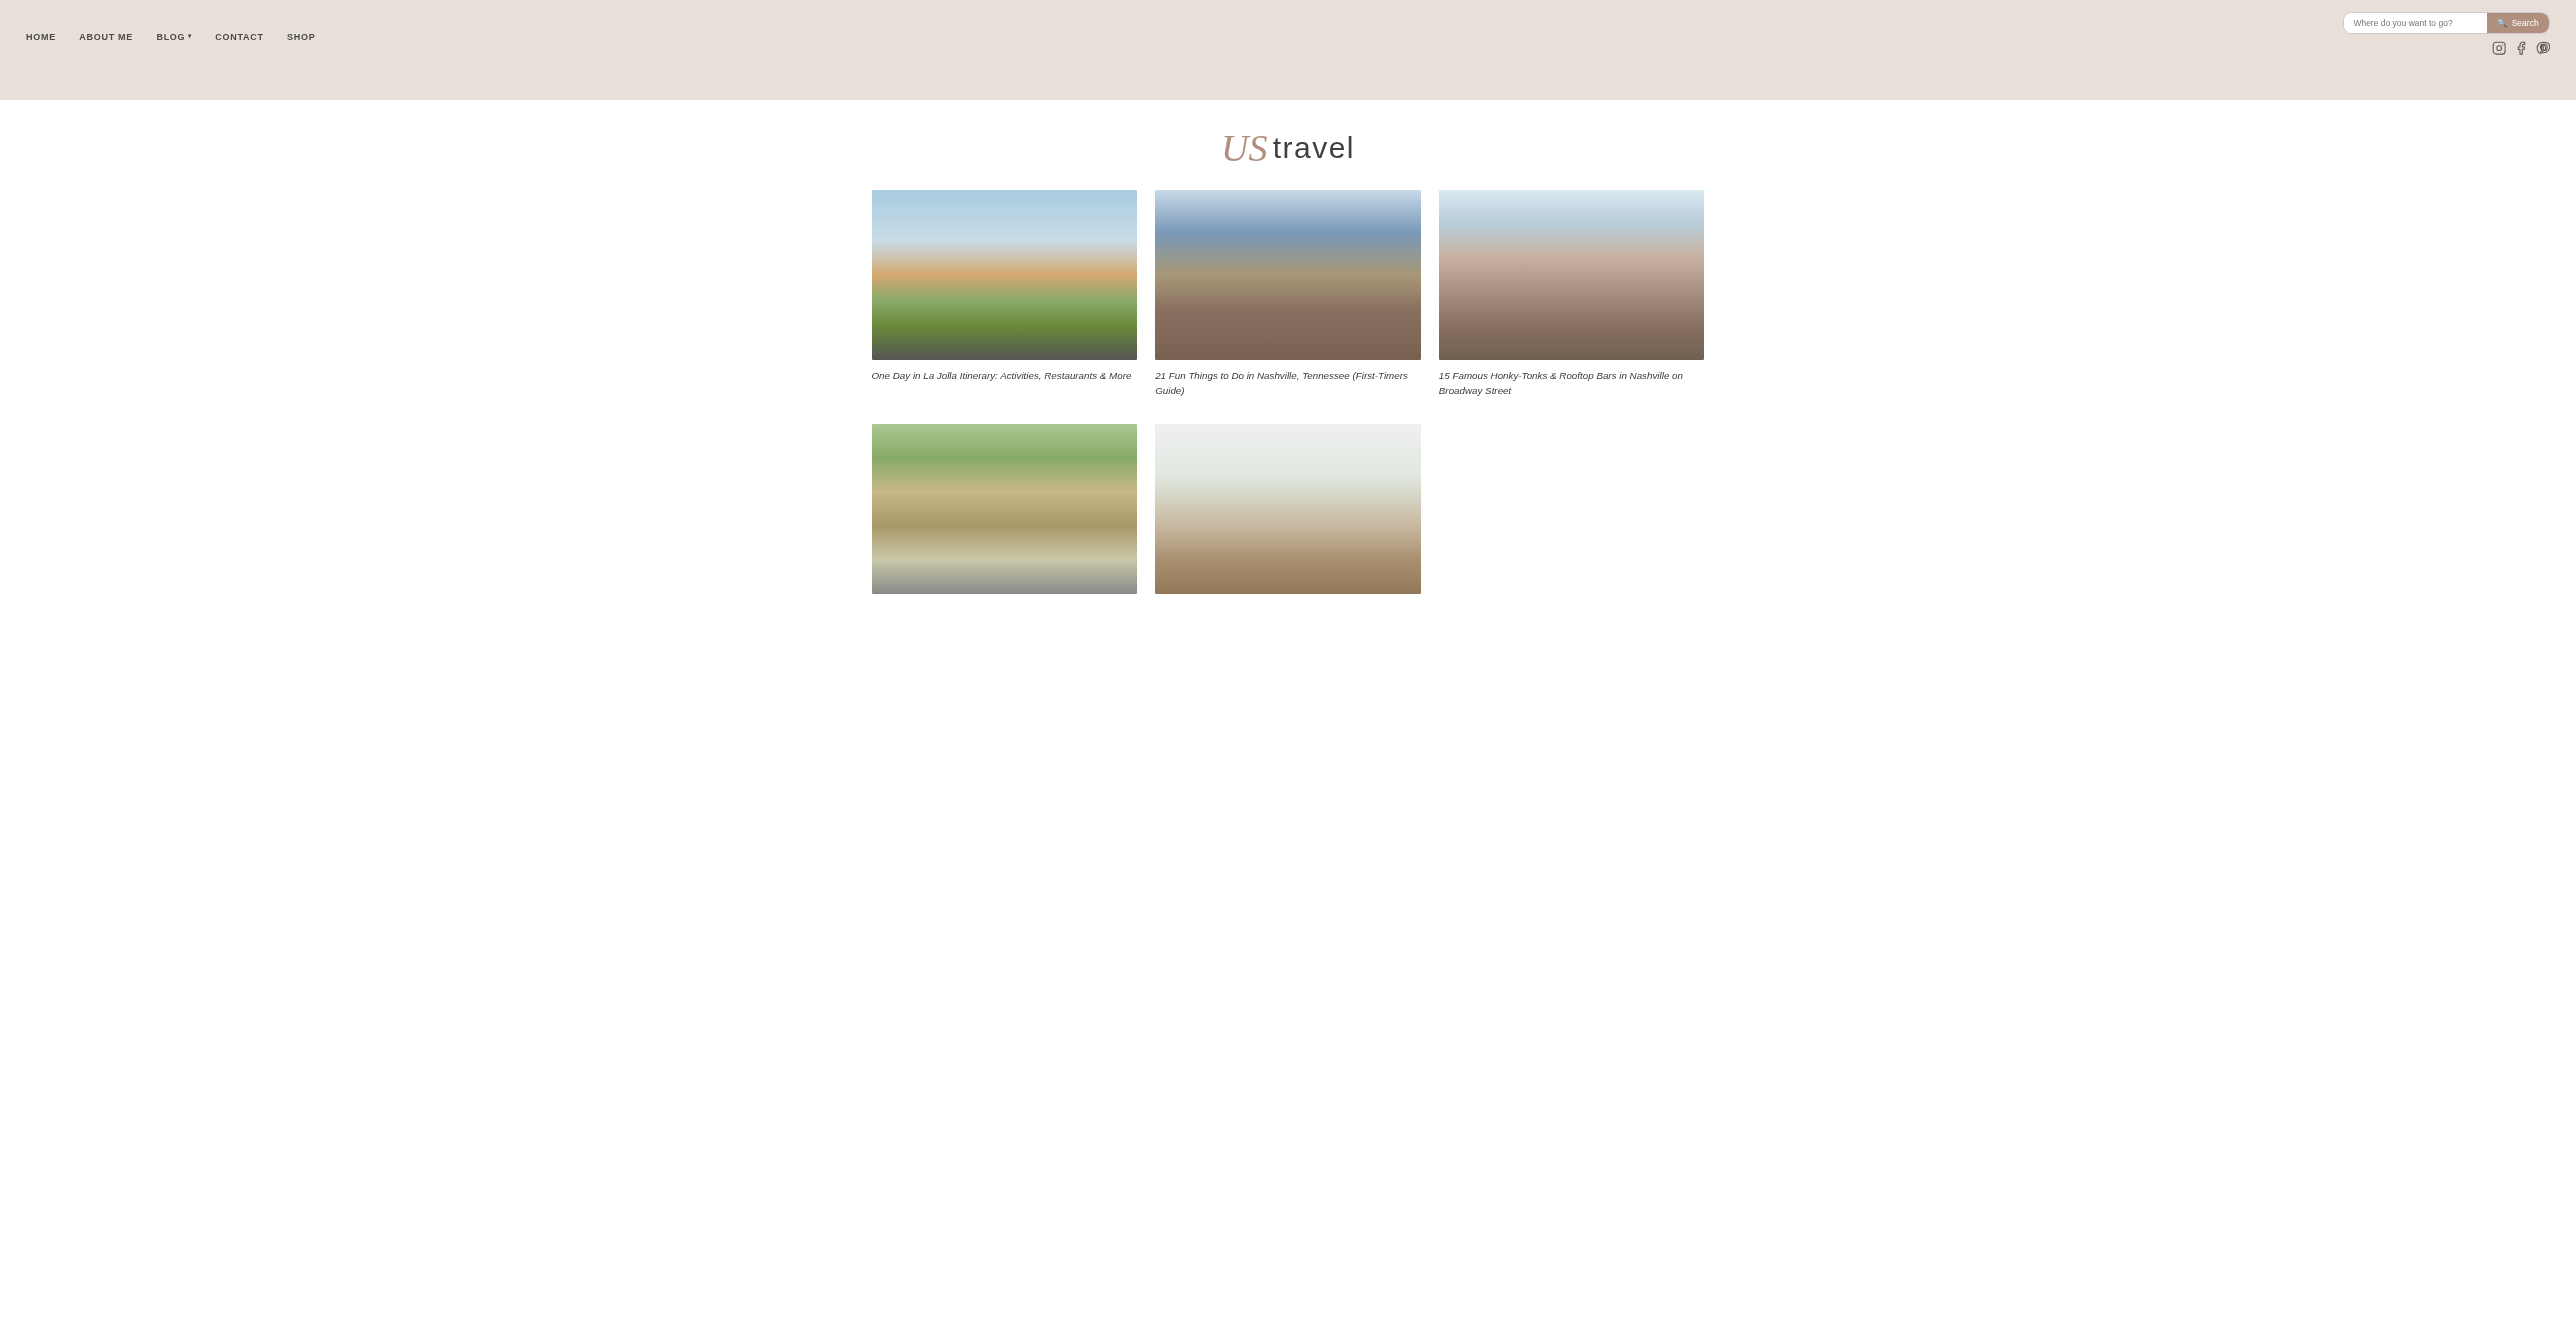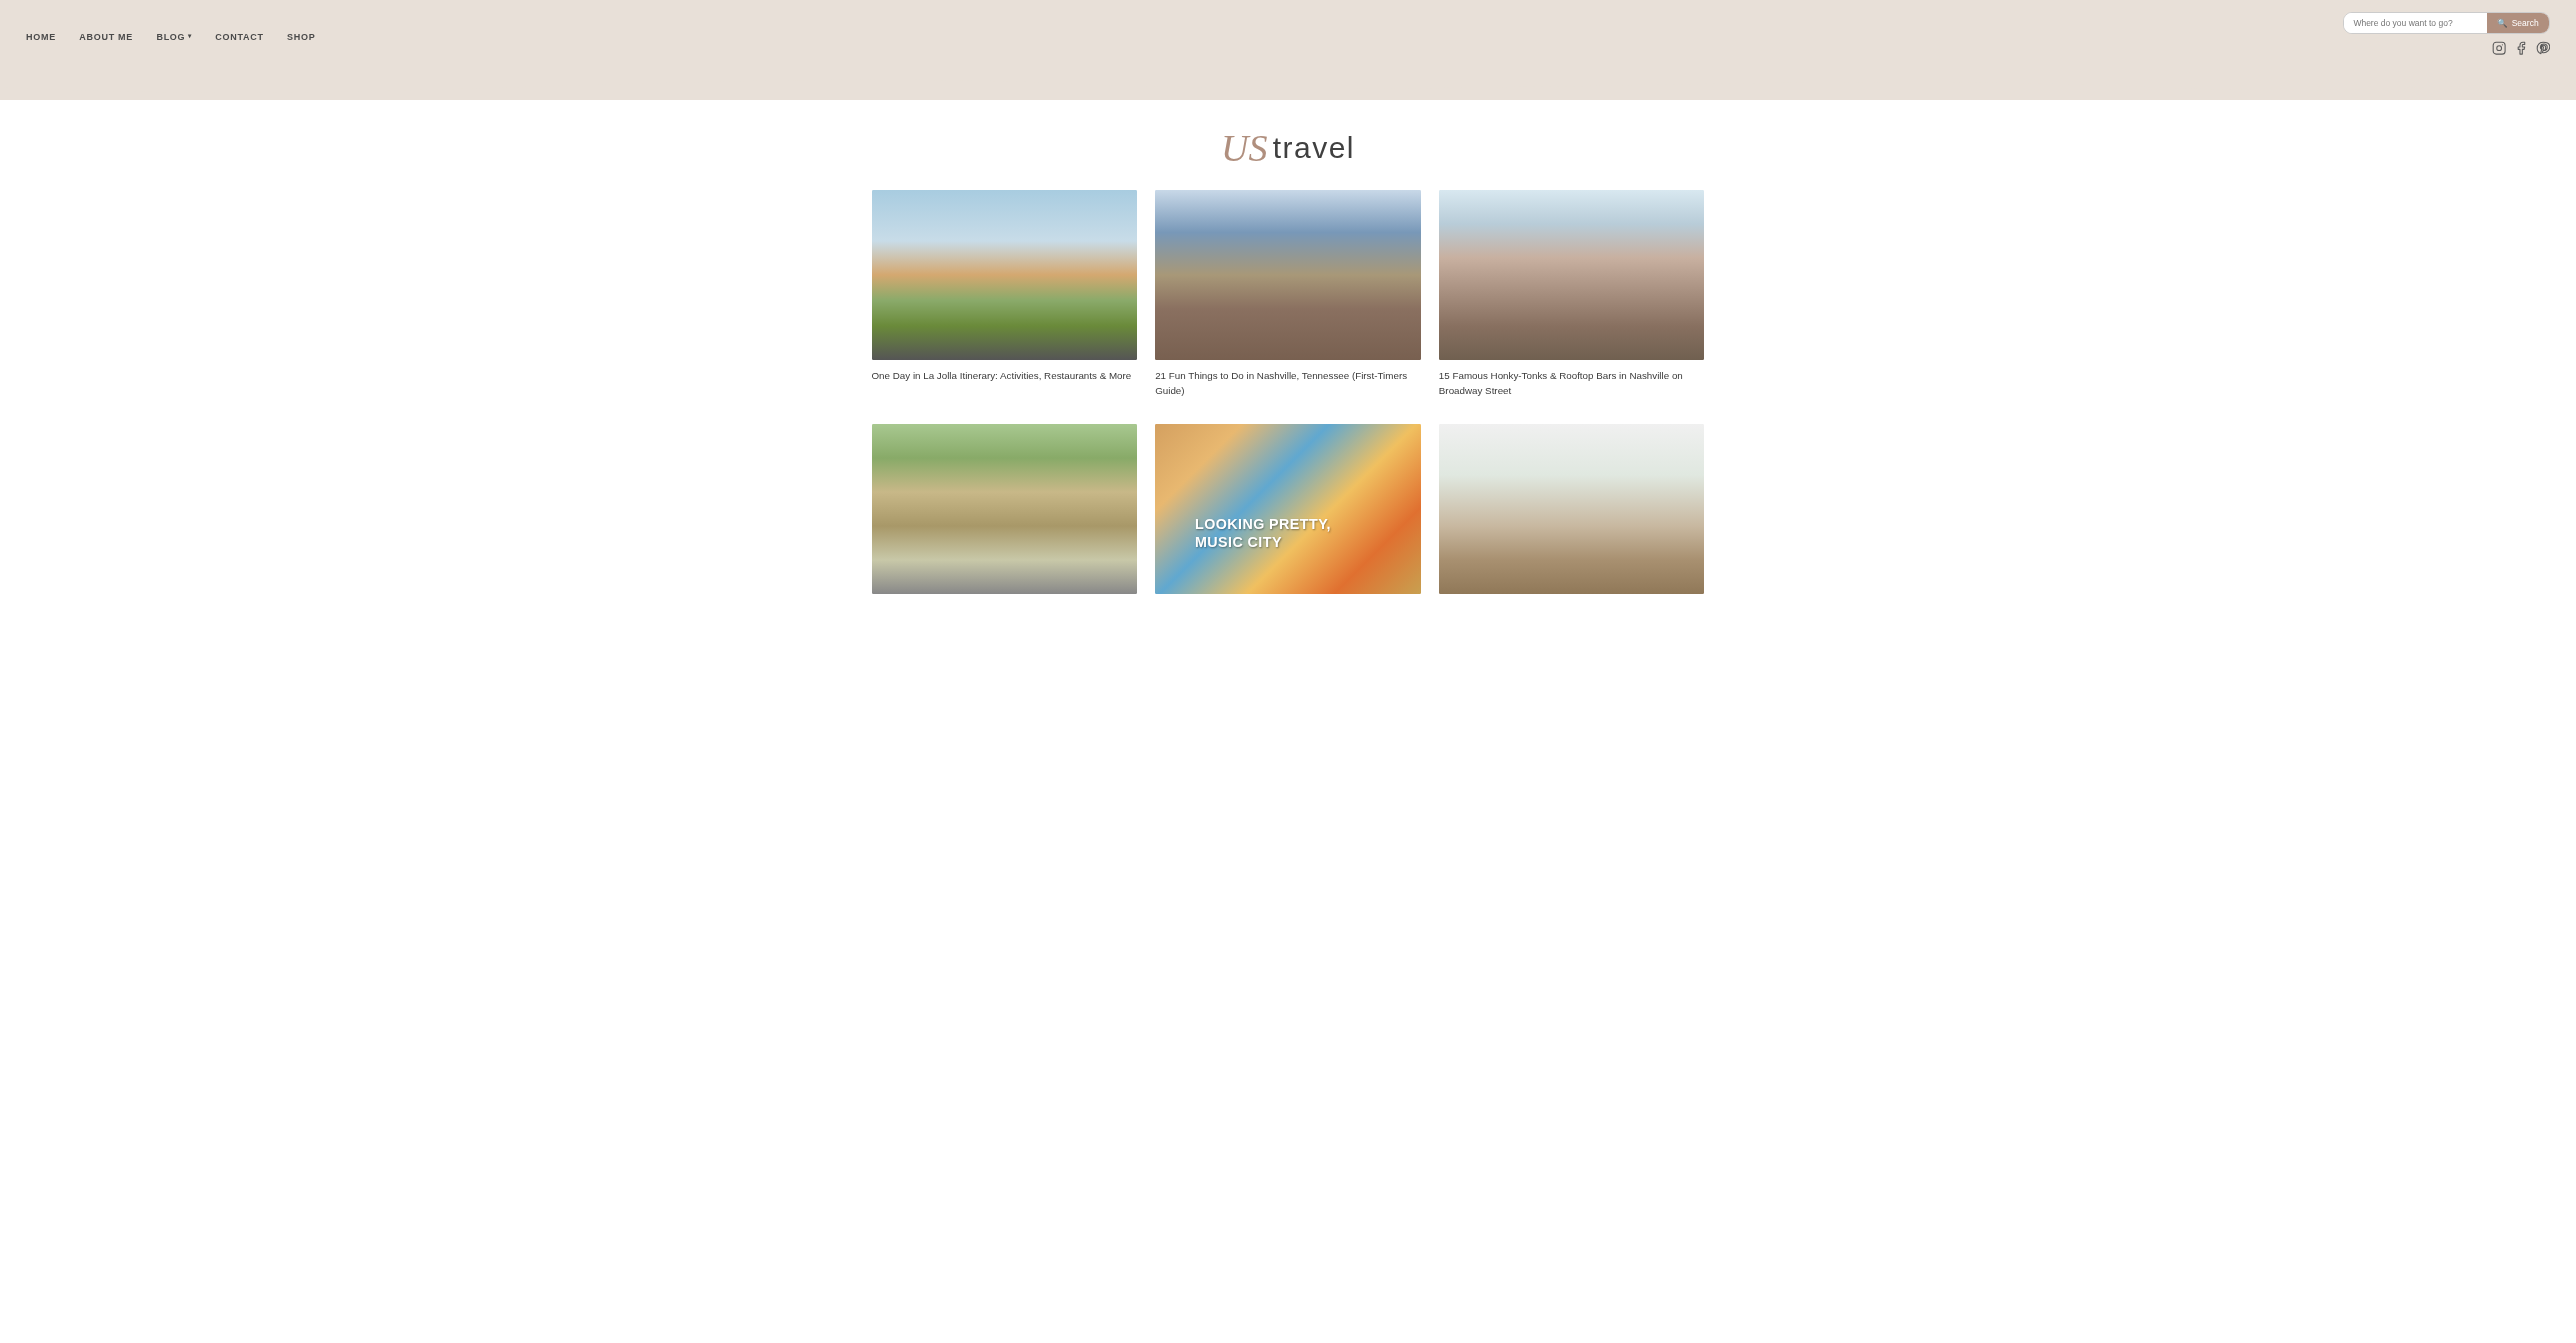--- a/index.html
+++ b/index.html
@@ -152,20 +152,21 @@
     .grid-container {
       max-width: 911px;
       margin: 0 auto;
       padding: 0 39px 39px;
     }
 
     .grid {
       display: grid;
       grid-template-columns: repeat(3, 1fr);
       gap: 26px 18px;
+      font-style: italic;
     }
 
     .card {
       cursor: pointer;
     }
 
     .card-image-wrapper {
       width: 100%;
       padding-top: 64%;
       position: relative;
@@ -305,29 +306,20 @@
       <p class="card-title">15 Famous Honky-Tonks &amp; Rooftop Bars in Nashville on Broadway Street</p>
     </article>
 
     <article class="card">
       <div class="card-image-wrapper">
         <div class="card-image img-parthenon"></div>
       </div>
       <p class="card-title"></p>
     </article>
 
-    <article class="card">
-      <div class="card-image-wrapper">
-        <div class="card-image img-mural">
-
-          <div style="position:absolute;bottom:25%;left:15%;color:#fff;font-family:Arial,sans-serif;font-size:14.3px;font-weight:700;letter-spacing:0.03em;line-height:1.3;text-shadow:0.7px 0.7px 2px rgba(0,0,0,0.4);">LOOKING PRETTY,<br>MUSIC CITY</div>
-        </div>
-      </div>
-      <p class="card-title"></p>
-    </article>
 
     <article class="card">
       <div class="card-image-wrapper">
         <div class="card-image img-coffee"></div>
       </div>
       <p class="card-title"></p>
     </article>
 
   </div>
 </main>

